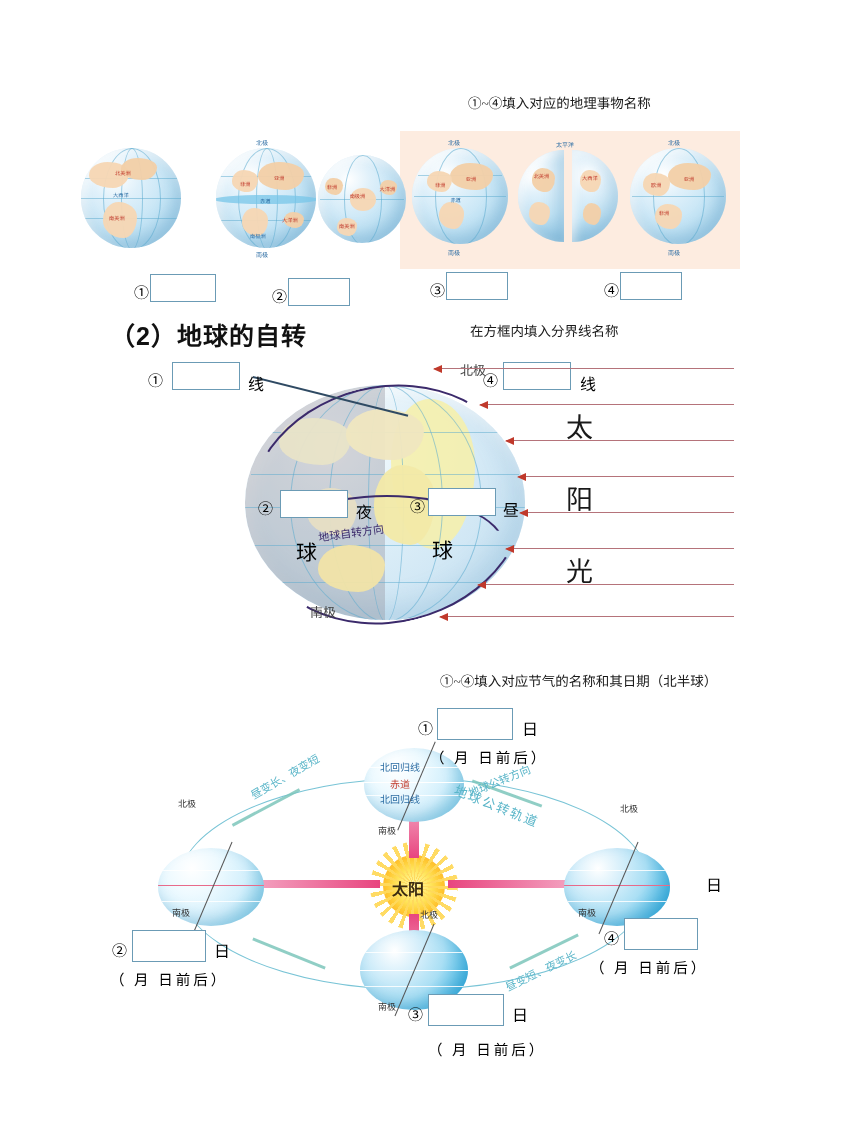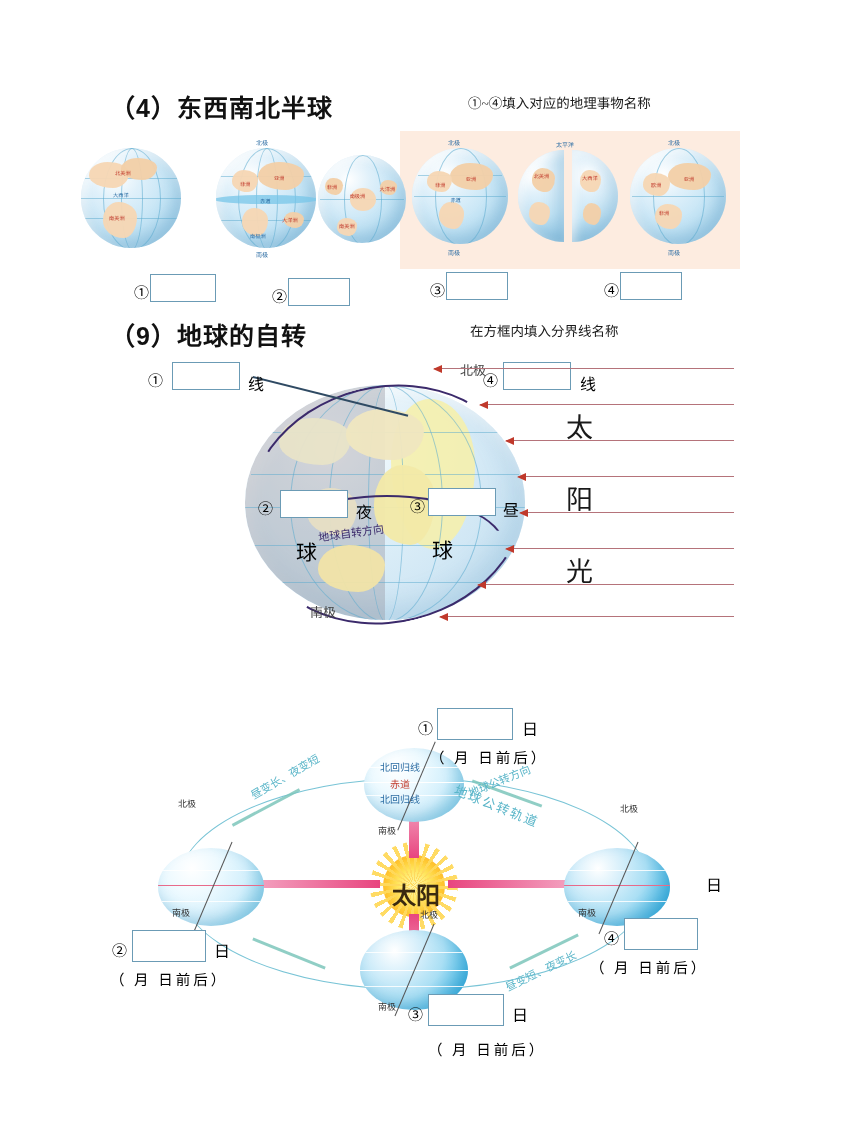--- a/index.html
+++ b/index.html
@@ -106,40 +106,39 @@
   .rglobe.pale{
     background:radial-gradient(circle at 32% 26%, #ffffff 0%, #eefaff 28%, #d4f0fc 58%, #9adcf2 88%, #6ecbea 100%);
   }
   .rline{position:absolute;left:0;right:0;height:0;border-top:1px solid rgba(255,255,255,.85);}
   .axis{position:absolute;width:0;border-left:1.2px solid #555;}
   .sunburst{
     position:absolute;border-radius:50%;
     background:radial-gradient(circle, #fff8b0 0%, #ffe55c 38%, #ffc832 62%, #ff9f1a 100%);
   }
   .suntxt{
-    position:absolute;font-size:24px;font-weight:bold;color:#3a2a10;
+    position:absolute;font-size:16px;font-weight:bold;color:#3a2a10;
     font-family:"Liberation Sans","DejaVu Sans",sans-serif;white-space:nowrap;
   }
   .greenarrow{position:absolute;height:0;border-top:3px solid #7cc6bb;opacity:.85;}
   .tealtxt{
     position:absolute;color:#5bb6c9;font-size:11px;white-space:nowrap;
     font-family:"Liberation Sans","DejaVu Sans",sans-serif;
   }
   .graytxt{
     position:absolute;color:#6a6a6a;font-size:10px;white-space:nowrap;
     font-family:"Liberation Sans","DejaVu Sans",sans-serif;
   }
   .smallpole{position:absolute;font-size:9px;color:#333;white-space:nowrap;}
 </style>
 </head>
 <body>
 
 <div class="page">
 
-  <div class="abs sec-title" style="left:110px;top:88px;">（4）东西南北半球</div>
   <div class="abs sec-hint" style="left:468px;top:92px;">①~④填入对应的地理事物名称</div>
 
   <div class="peach" style="left:400px;top:131px;width:340px;height:138px;"></div>
 
   <div class="globe" style="left:81px;top:148px;width:100px;height:100px;">
     <div class="grid">
       <div class="meridian" style="left:22%;top:0;width:56%;height:100%;"></div>
       <div class="meridian" style="left:40%;top:0;width:20%;height:100%;"></div>
       <div class="parallel" style="left:4%;top:30%;width:92%;"></div>
       <div class="parallel" style="left:0%;top:50%;width:100%;"></div>
@@ -238,21 +237,21 @@
 
   <div class="abs num" style="left:272px;top:290px;">②</div>
   <div class="abs ansbox" style="left:288px;top:278px;width:62px;height:28px;"></div>
 
   <div class="abs num" style="left:430px;top:284px;">③</div>
   <div class="abs ansbox" style="left:446px;top:272px;width:62px;height:28px;"></div>
 
   <div class="abs num" style="left:604px;top:284px;">④</div>
   <div class="abs ansbox" style="left:620px;top:272px;width:62px;height:28px;"></div>
 
-  <div class="abs sec-title" style="left:110px;top:316px;">（9）地球的自转</div>
+  <div class="abs sec-title" style="left:110px;top:316px;">（2）地球的自转</div>
   <div class="abs sec-hint" style="left:470px;top:320px;">在方框内填入分界线名称</div>
 
   <div class="bigglobe" style="left:245px;top:385px;width:280px;height:235px;border-radius:50%;">
     <div class="nightmask"></div>
     <div class="sunlit" style="left:52%;top:6%;width:30%;height:64%;border-radius:46% 54% 50% 50%/40% 44% 56% 60%;"></div>
     <div class="grid">
       <div class="meridian" style="left:16%;top:0;width:68%;height:100%;"></div>
       <div class="meridian" style="left:30%;top:0;width:40%;height:100%;"></div>
       <div class="meridian" style="left:44%;top:0;width:12%;height:100%;"></div>
       <div class="parallel" style="left:8%;top:20%;width:84%;"></div>
@@ -303,20 +302,21 @@
   <div class="redarrow" style="left:518px;top:476px;width:216px;"></div>
   <div class="redarrow" style="left:520px;top:512px;width:214px;"></div>
   <div class="redarrow" style="left:506px;top:548px;width:228px;"></div>
   <div class="redarrow" style="left:478px;top:584px;width:256px;"></div>
   <div class="redarrow" style="left:440px;top:616px;width:294px;"></div>
 
   <div class="sunchar" style="left:566px;top:406px;">太</div>
   <div class="sunchar" style="left:566px;top:478px;">阳</div>
   <div class="sunchar" style="left:566px;top:550px;">光</div>
 
+  <div class="abs sec-hint" style="left:440px;top:670px;">①~④填入对应节气的名称和其日期（北半球）</div>
 
   <div class="orbit" style="left:178px;top:778px;width:470px;height:210px;"></div>
 
   <div class="sunburst" style="left:383px;top:855px;width:62px;height:62px;"></div>
   <div class="abs" style="left:370px;top:842px;width:88px;height:88px;background:
       conic-gradient(#ffd95c 0 6deg, transparent 6deg 15deg, #ffd95c 15deg 21deg, transparent 21deg 30deg,
                      #ffd95c 30deg 36deg, transparent 36deg 45deg, #ffd95c 45deg 51deg, transparent 51deg 60deg,
                      #ffd95c 60deg 66deg, transparent 66deg 75deg, #ffd95c 75deg 81deg, transparent 81deg 90deg,
                      #ffd95c 90deg 96deg, transparent 96deg 105deg, #ffd95c 105deg 111deg, transparent 111deg 120deg,
                      #ffd95c 120deg 126deg, transparent 126deg 135deg, #ffd95c 135deg 141deg, transparent 141deg 150deg,

